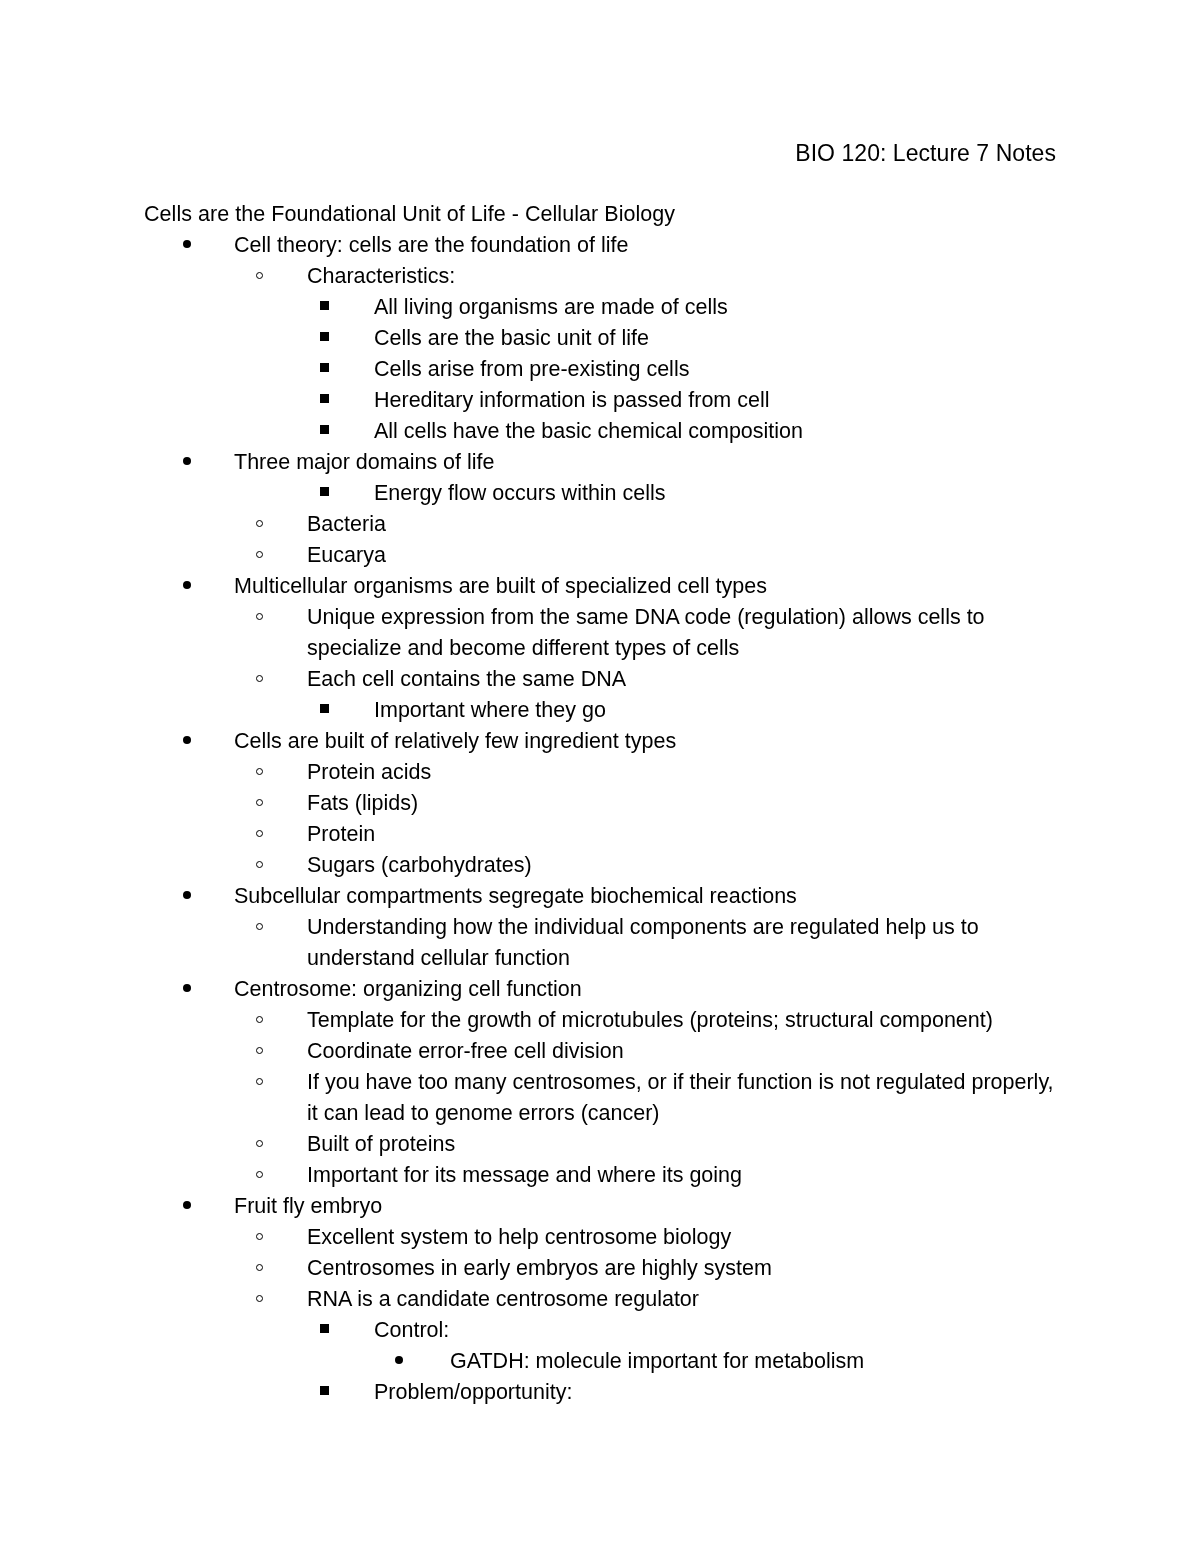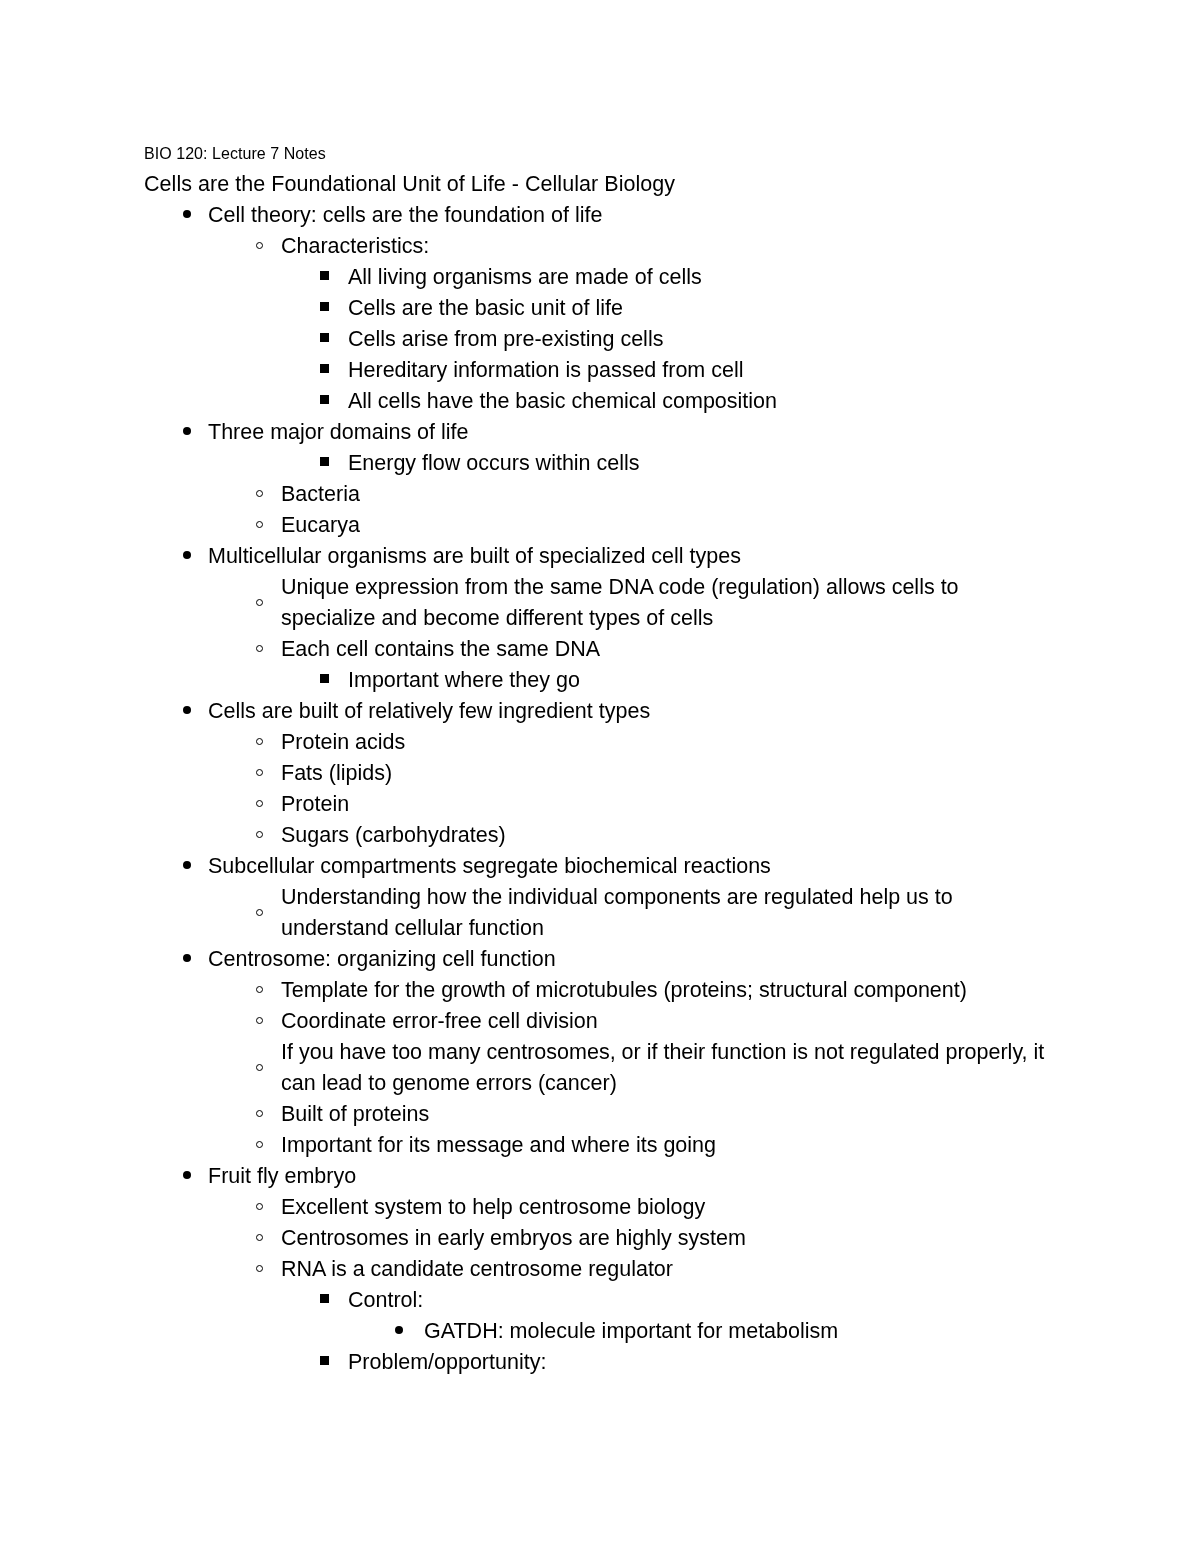--- a/index.html
+++ b/index.html
@@ -30,36 +30,38 @@
   }
 
   .line {
     font-size: 21.5px;
     line-height: 31px;
     letter-spacing: 0.05px;
     white-space: pre-wrap;
   }
 
   .title-line {
-    text-align: left;
-    font-size: 16px;
+    text-align: right;
+    font-size: 23px;
     line-height: 31px;
   }
   .subtitle-line {
     text-align: left;
     font-size: 21.5px;
     line-height: 31px;
+    margin-top: 30px;
   }
 
   
   .li {
     display: flex;
-    align-items: center;
+    align-items: flex-start;
     font-size: 21.5px;
     line-height: 31px;
+    gap: 26px;
   }
   .li .marker {
     flex: 0 0 auto;
     display: inline-block;
     text-align: left;
     user-select: none;
   }
   .li .txt {
     flex: 1 1 auto;
     white-space: pre-wrap;

